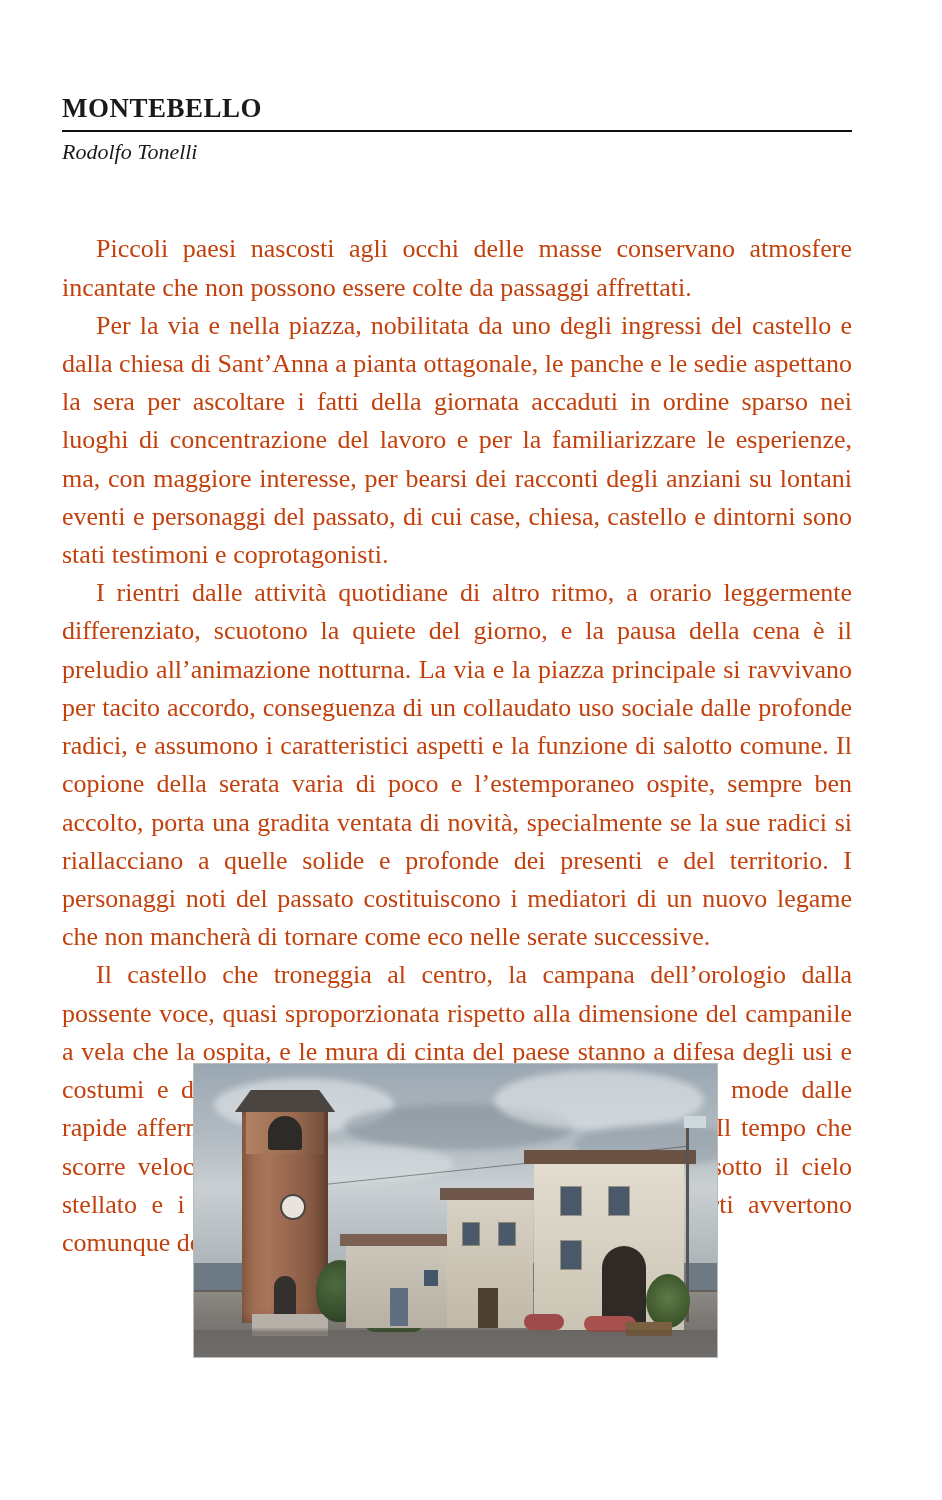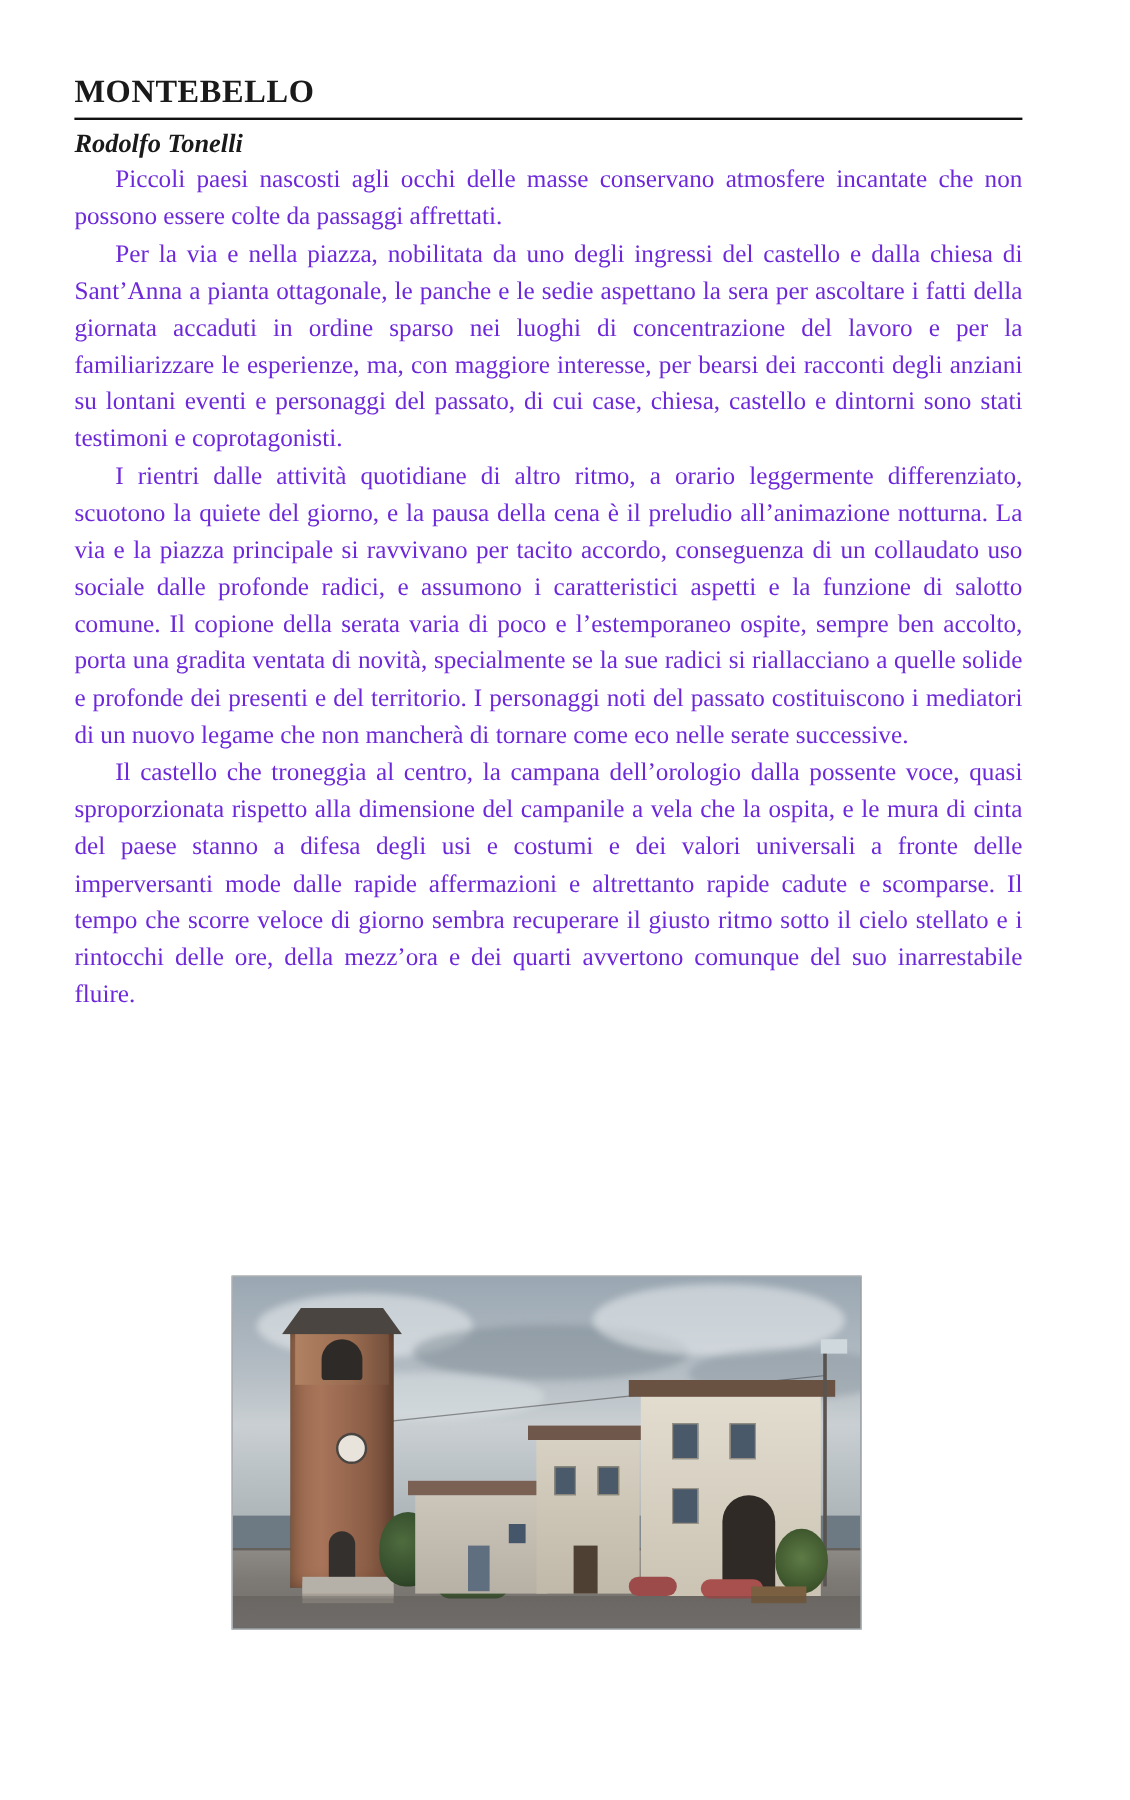--- a/index.html
+++ b/index.html
@@ -17,53 +17,54 @@
   }
   .page {
     position: absolute;
     left: 0; top: 0;
     width: 942px;
     height: 1500px;
   }
   .content {
     position: absolute;
     left: 62px;
-    top: 62px;
+    top: 94px;
     width: 790px;
   }
   .title {
     font-family: "Liberation Serif", serif;
     font-weight: bold;
     font-size: 27px;
     letter-spacing: 0.5px;
     color: #1a1a1a;
     margin: 0 0 6px 0;
     line-height: 1.1;
   }
   .title-rule {
     border: 0;
     border-top: 2px solid #111;
     margin: 2px 0 6px 0;
     width: 100%;
   }
   .author {
     font-family: "Liberation Serif", serif;
     font-style: italic;
-    font-weight: bold;
+    font-weight: normal;
     font-size: 22px;
     color: #1a1a1a;
     margin: 0;
     line-height: 1.3;
   }
   .body-text {
-    font-size: 21px;
+    margin-top: 64px;
+    font-size: 26px;
     line-height: 1.47;
     text-align: justify;
     text-justify: inter-word;
-    color: #6d28d9;
+    color: #c2410c;
     hyphens: manual;
   }
   .body-text p {
     margin: 0;
     text-indent: 34px;
   }
   .figure {
     position: absolute;
     left: 193px;
     top: 1063px;

